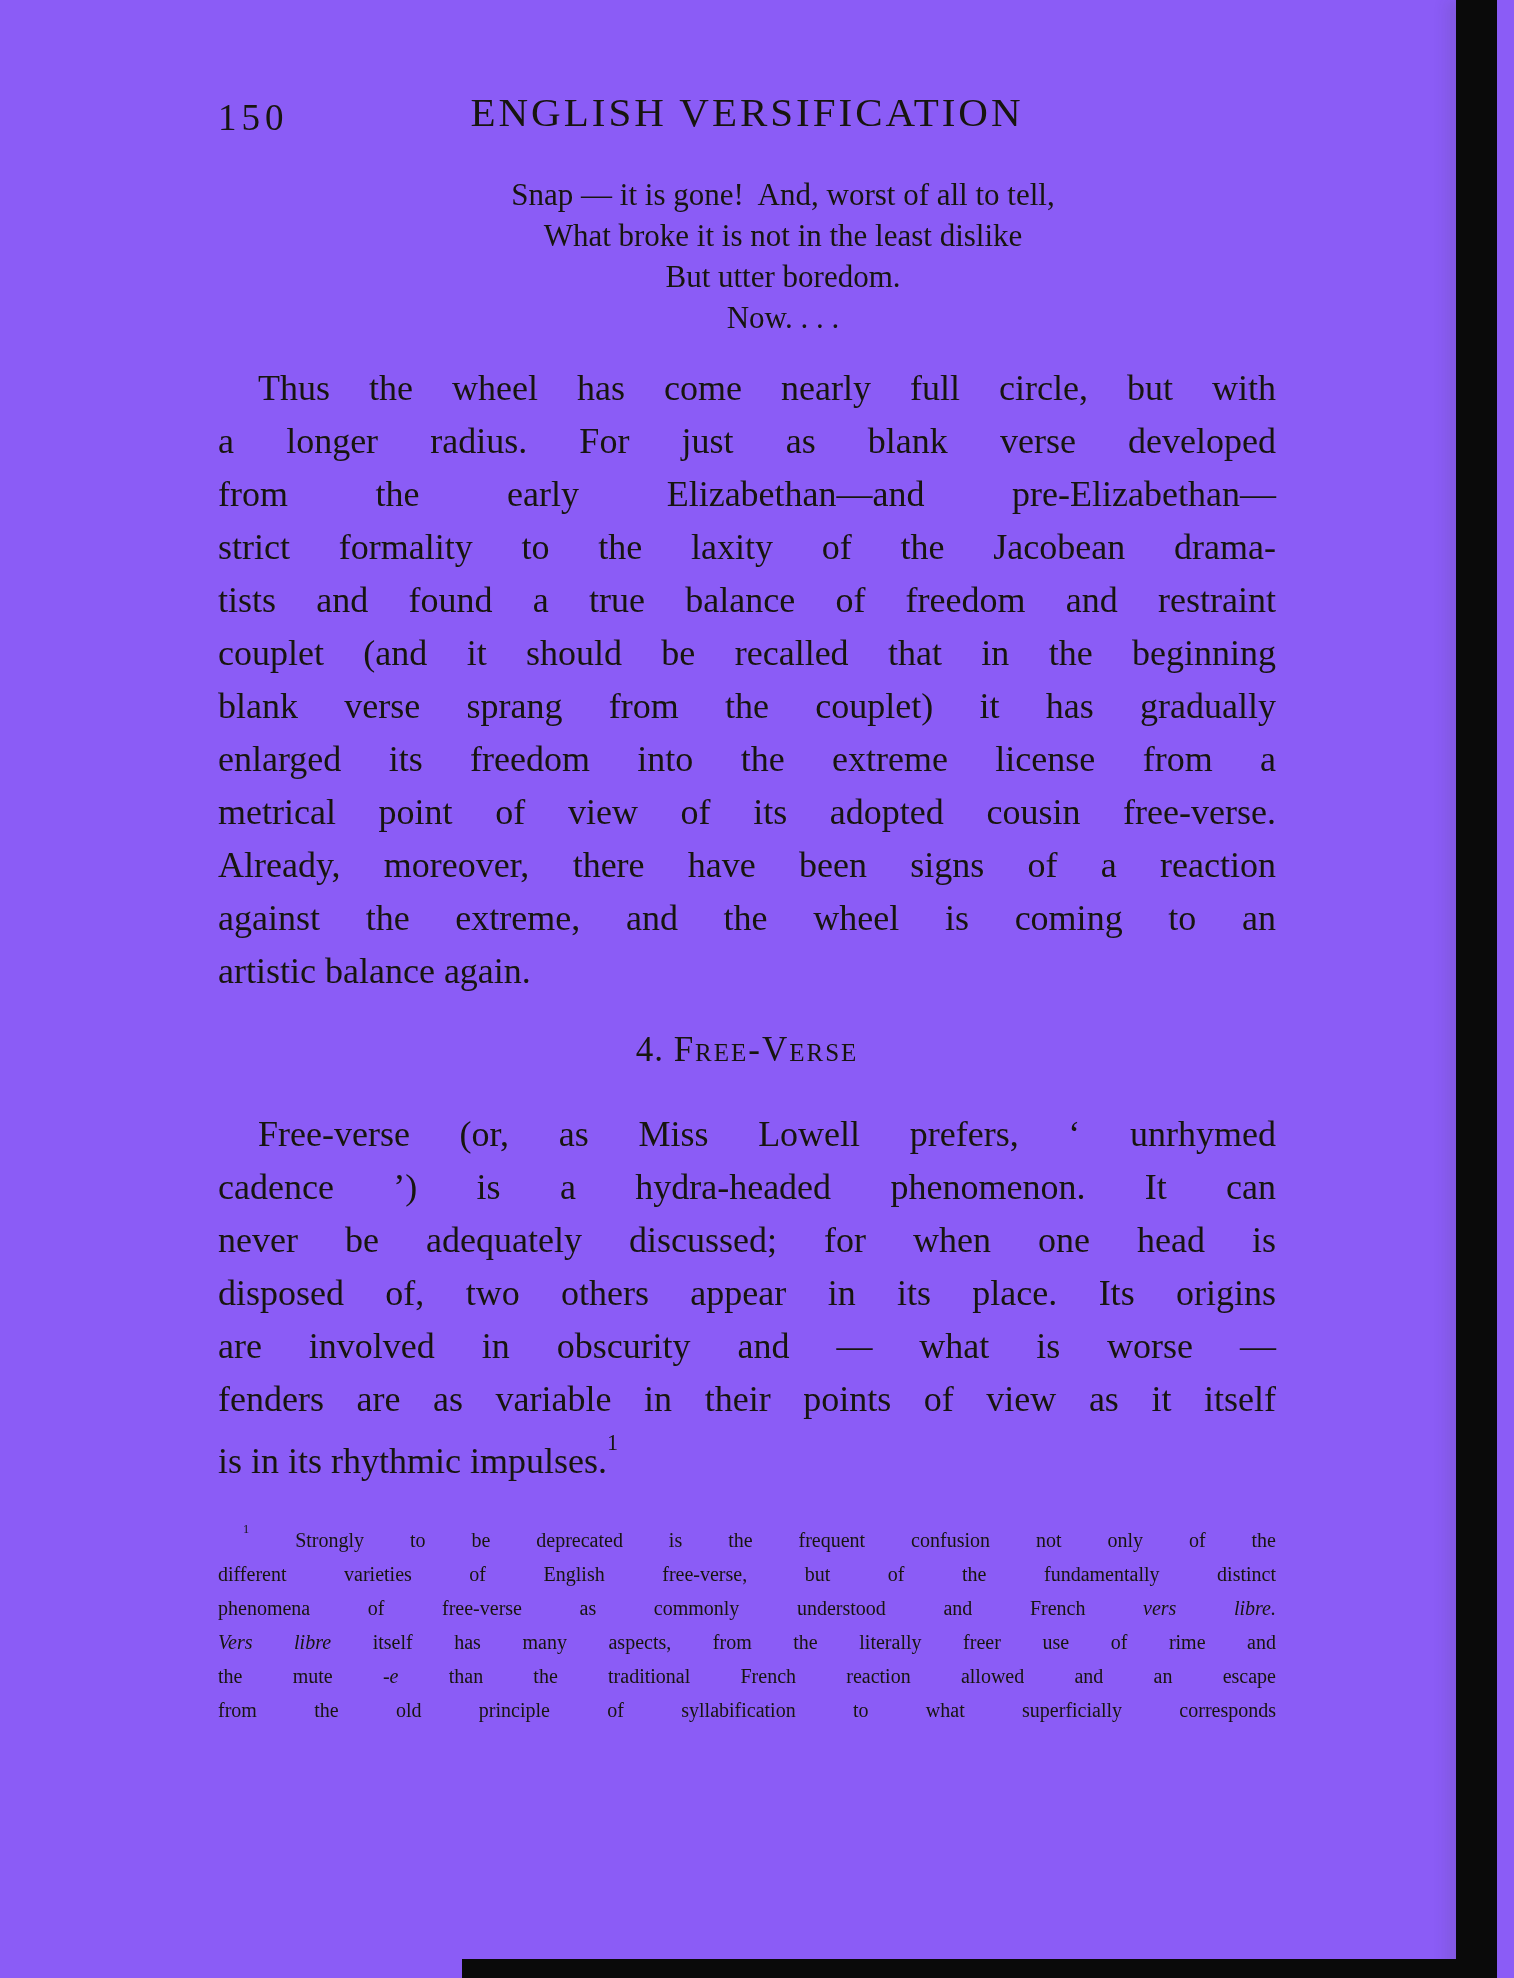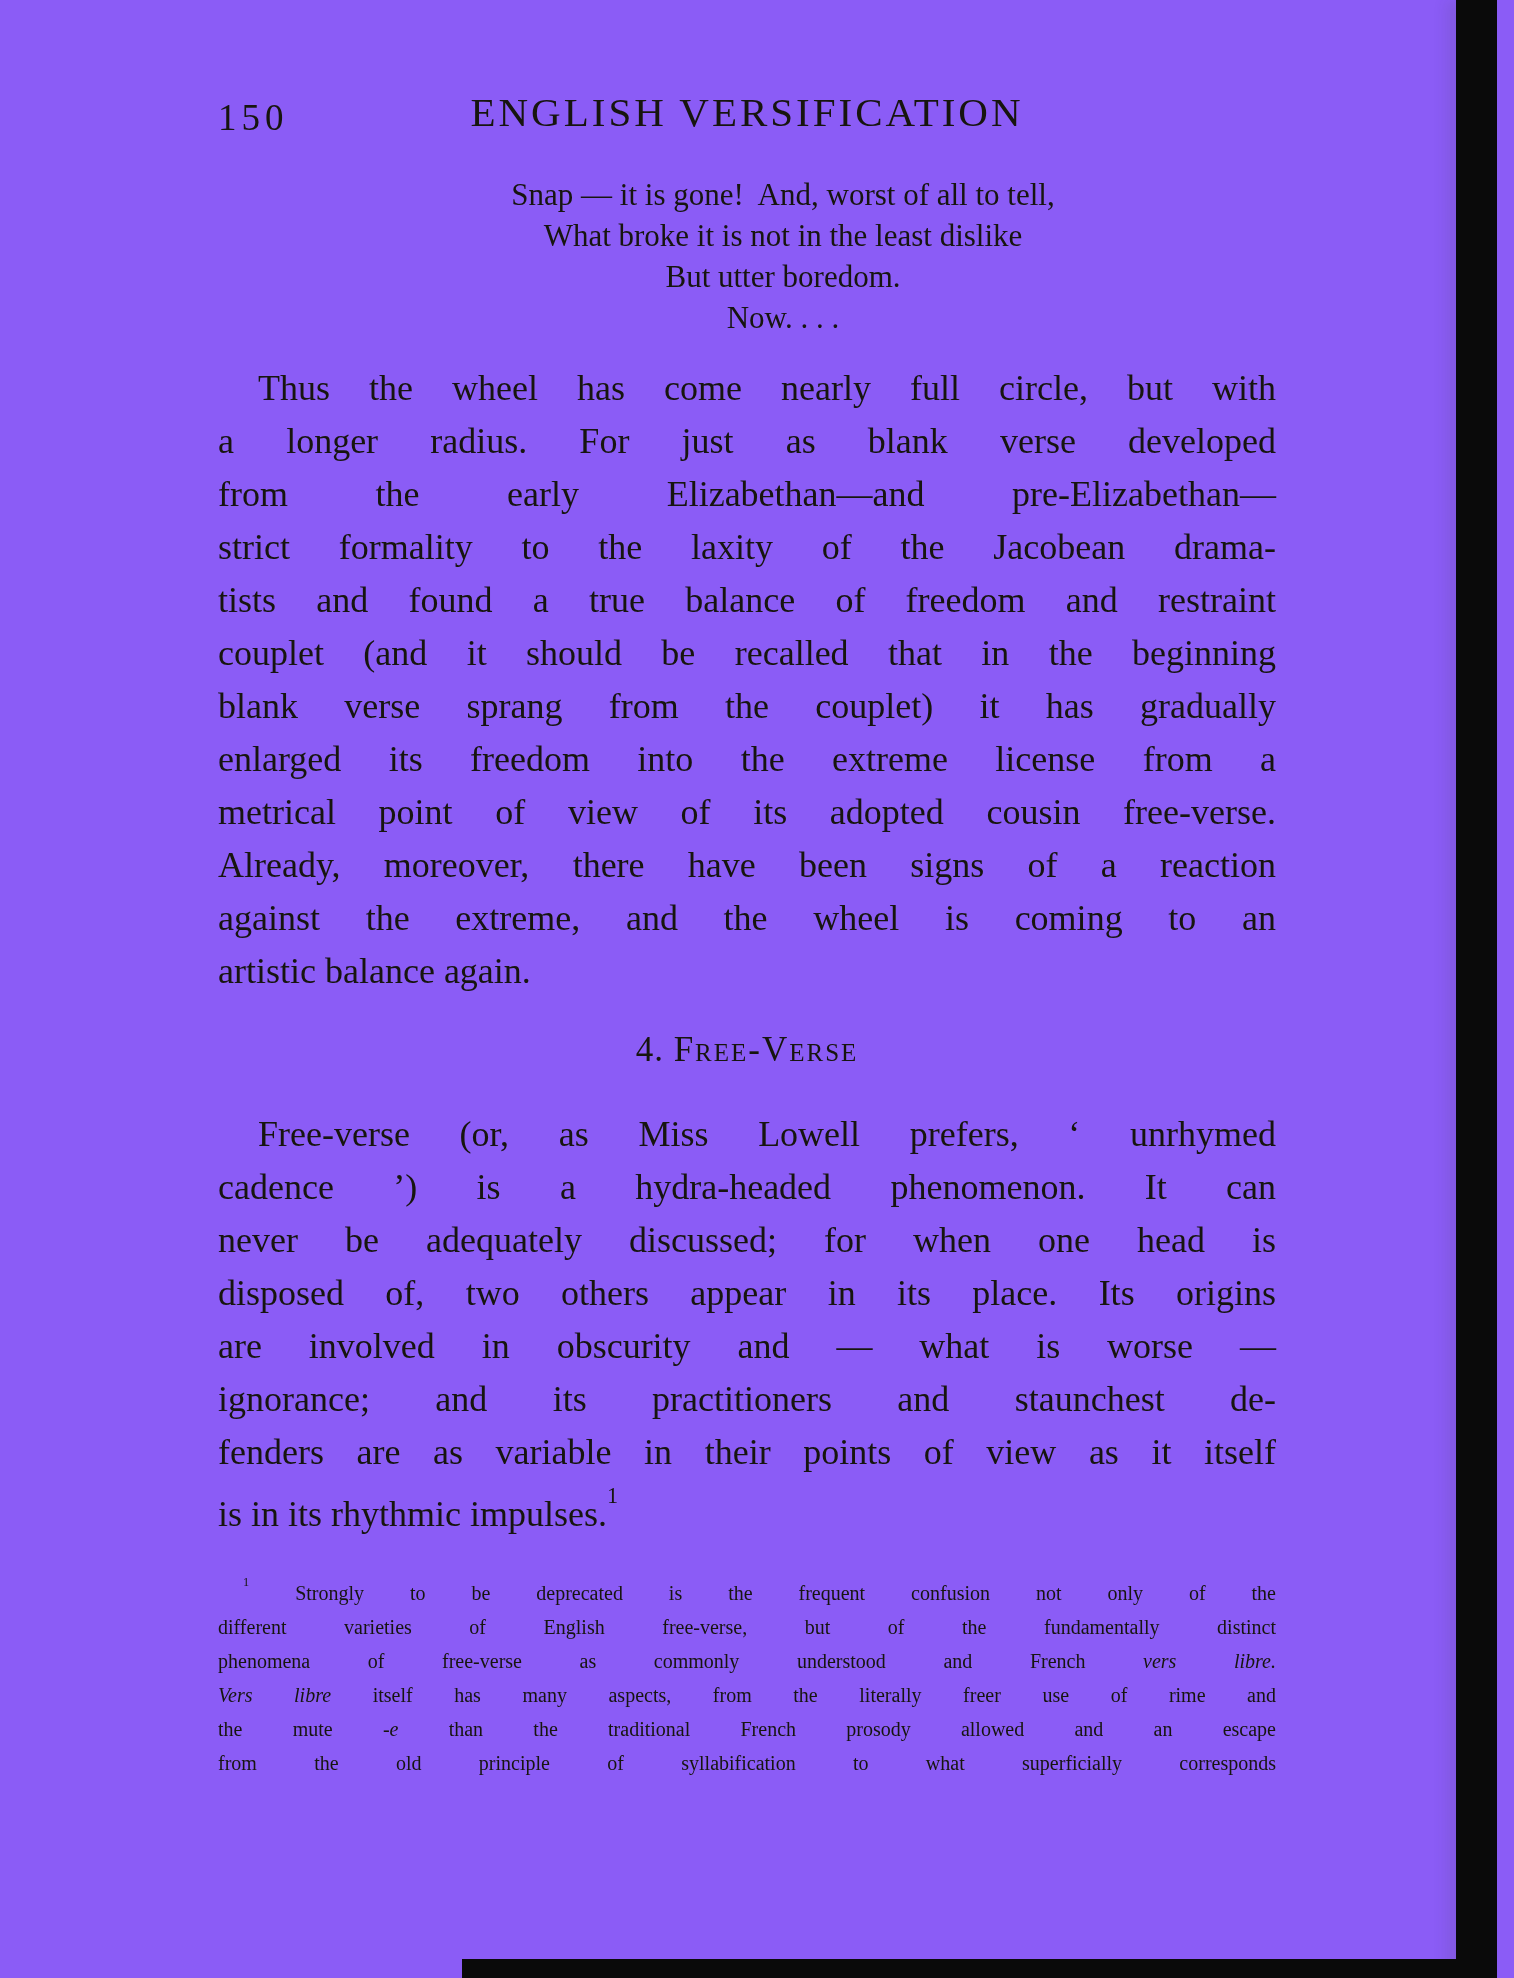--- a/index.html
+++ b/index.html
@@ -114,31 +114,30 @@
       <span>4.</span>
       <span class="smallcaps">Free-Verse</span>
     </h2>
 
     <section class="para para-2">
       <div class="line indent">Free-verse (or, as Miss Lowell prefers, ‘ unrhymed</div>
       <div class="line">cadence ’) is a hydra-headed phenomenon.  It can</div>
       <div class="line">never be adequately discussed; for when one head is</div>
       <div class="line">disposed of, two others appear in its place.  Its origins</div>
       <div class="line">are involved in obscurity and — what is worse —</div>
-      <div class="line">ignorance; and its practitioners and staunchest de-</div>
       <div class="line">fenders are as variable in their points of view as it itself</div>
       <div class="line lastline"><span>is in its rhythmic impulses.</span><sup class="fnref">1</sup></div>
     </section>
 
     <footer class="footnote">
       <div class="fline indent-f"><sup class="fnref">1</sup><span> Strongly to be deprecated is the frequent confusion not only of the</span></div>
       <div class="fline">different varieties of English free-verse, but of the fundamentally distinct</div>
       <div class="fline"><span>phenomena of free-verse as commonly understood and French </span><span class="it">vers libre.</span></div>
       <div class="fline"><span class="it">Vers libre</span><span> itself has many aspects, from the literally freer use of rime and</span></div>
-      <div class="fline"><span>the mute </span><span class="it">-e</span><span> than the traditional French prosody allowed and an escape</span></div>
+      <div class="fline"><span>the mute </span><span class="it">-e</span><span> than the traditional French reaction allowed and an escape</span></div>
       <div class="fline">from the old principle of syllabification to what superficially corresponds</div>
     </footer>
 
   </div>
 
   <div class="edge-right"></div>
   <div class="edge-bottom"></div>
 </div>
 
 </body></html>

